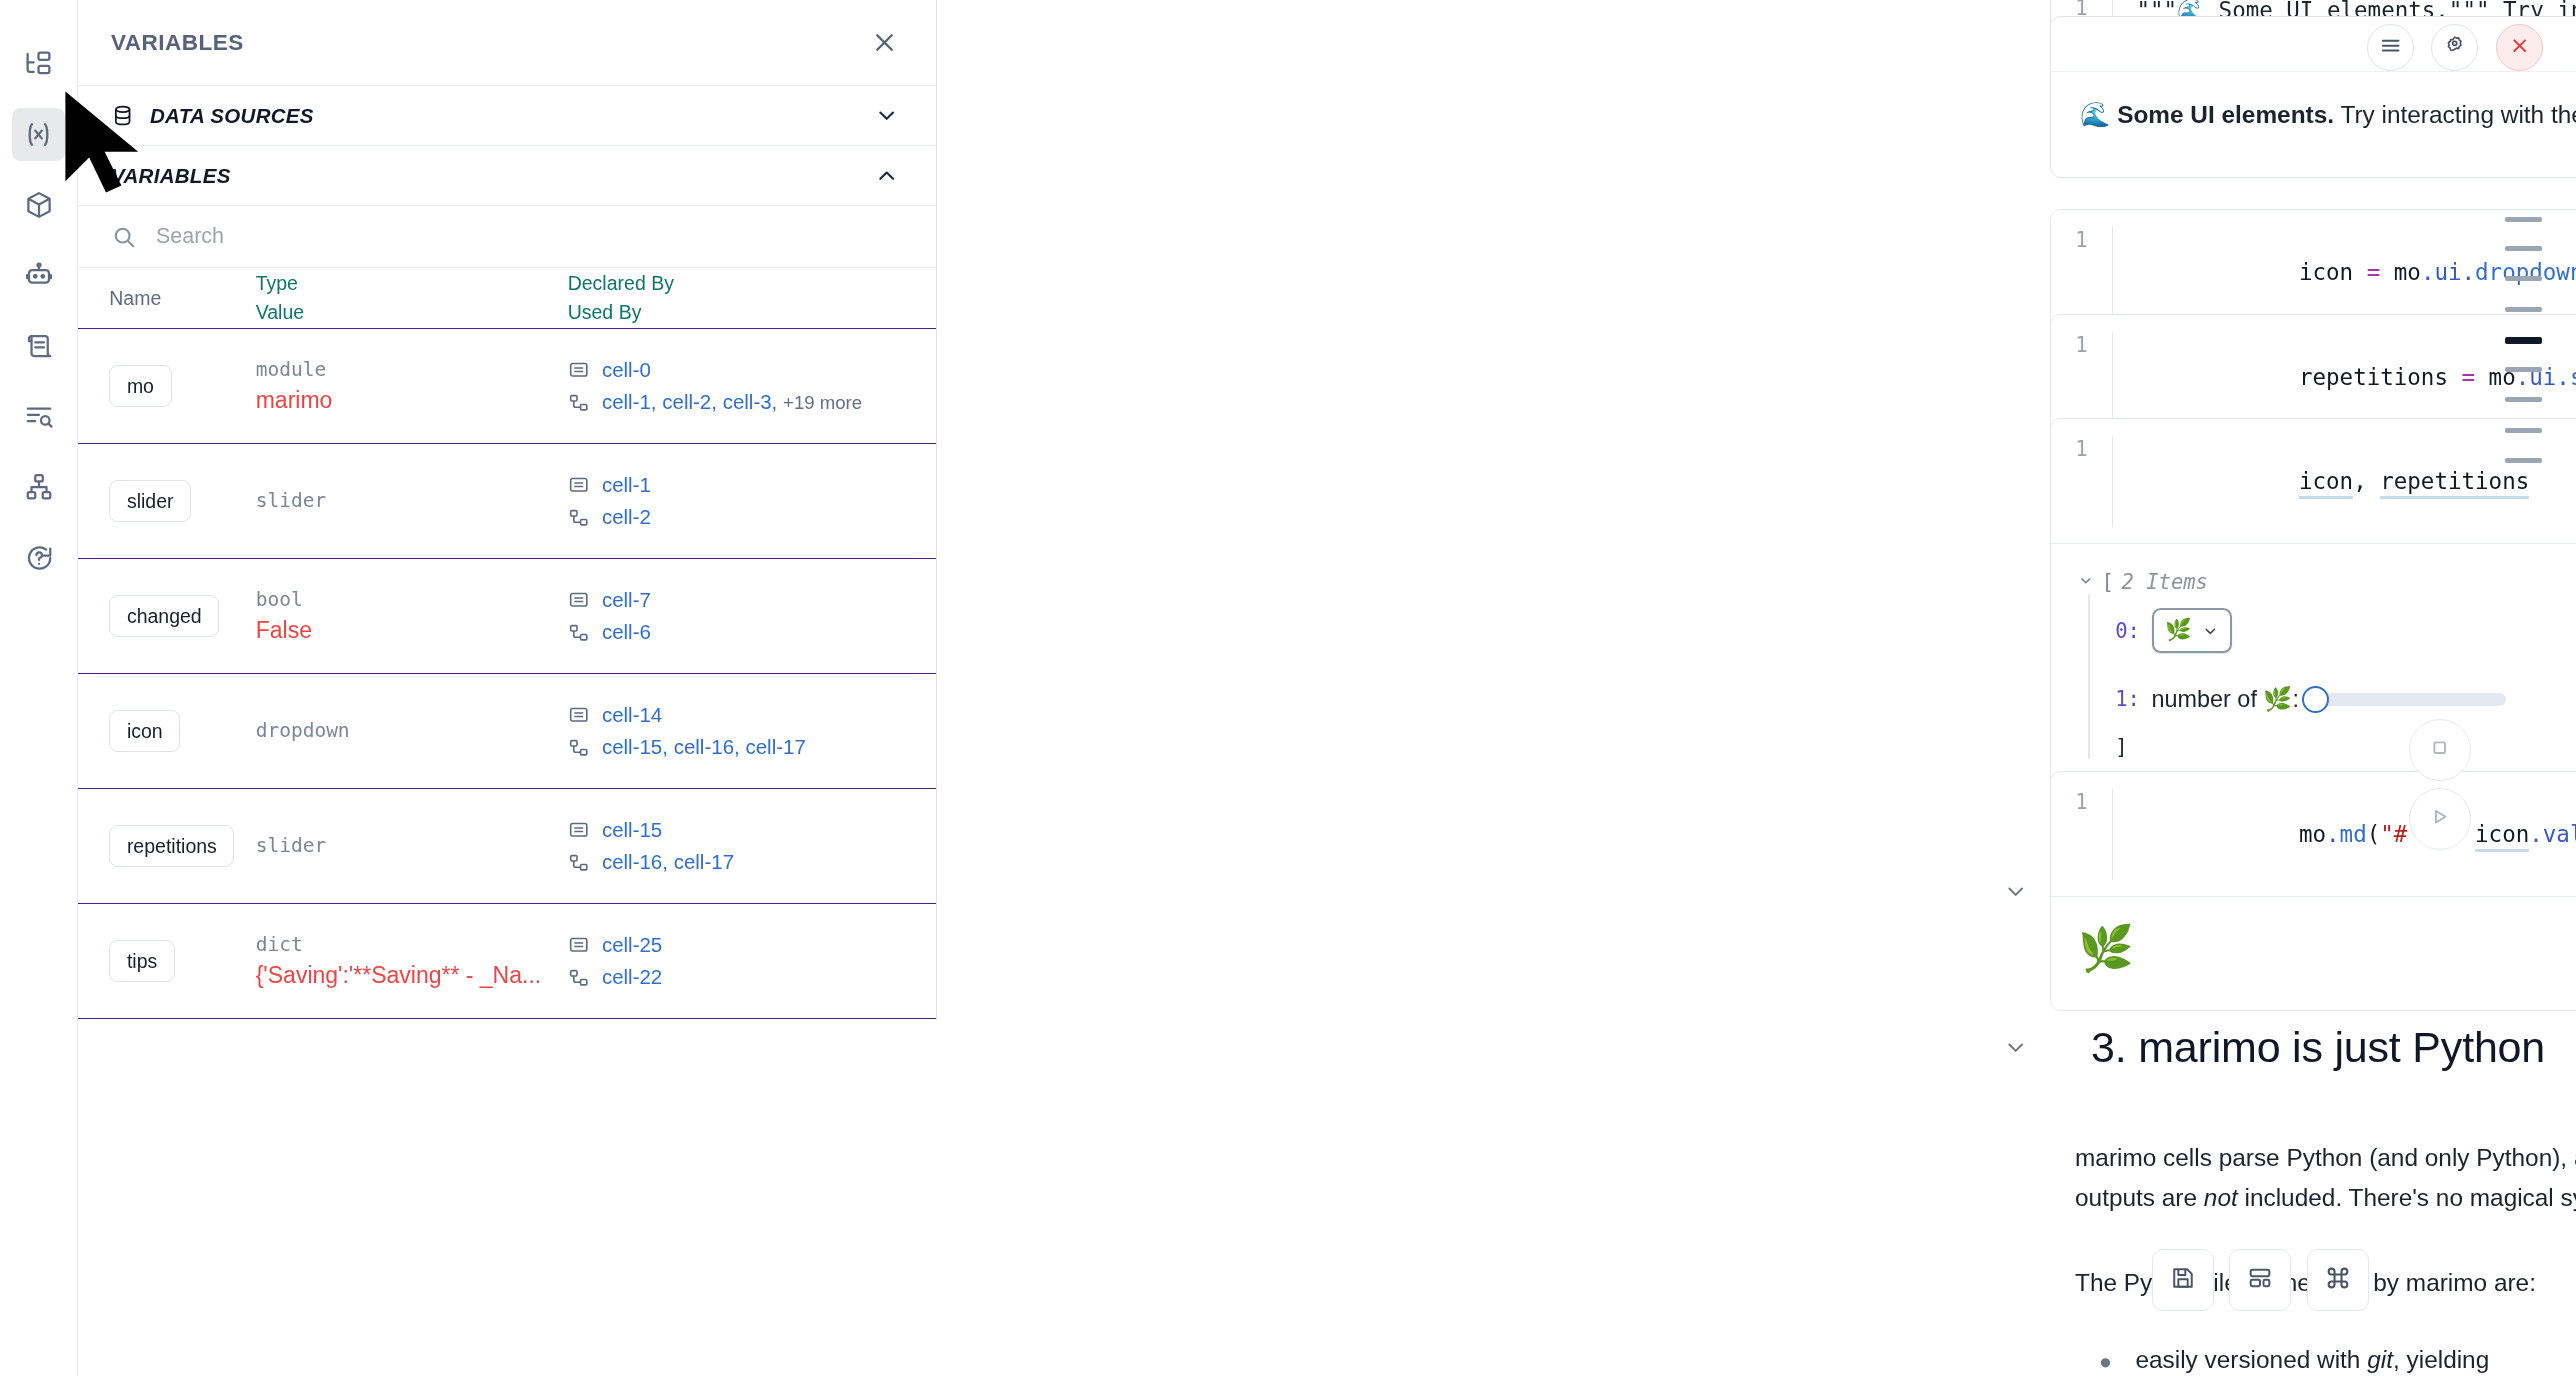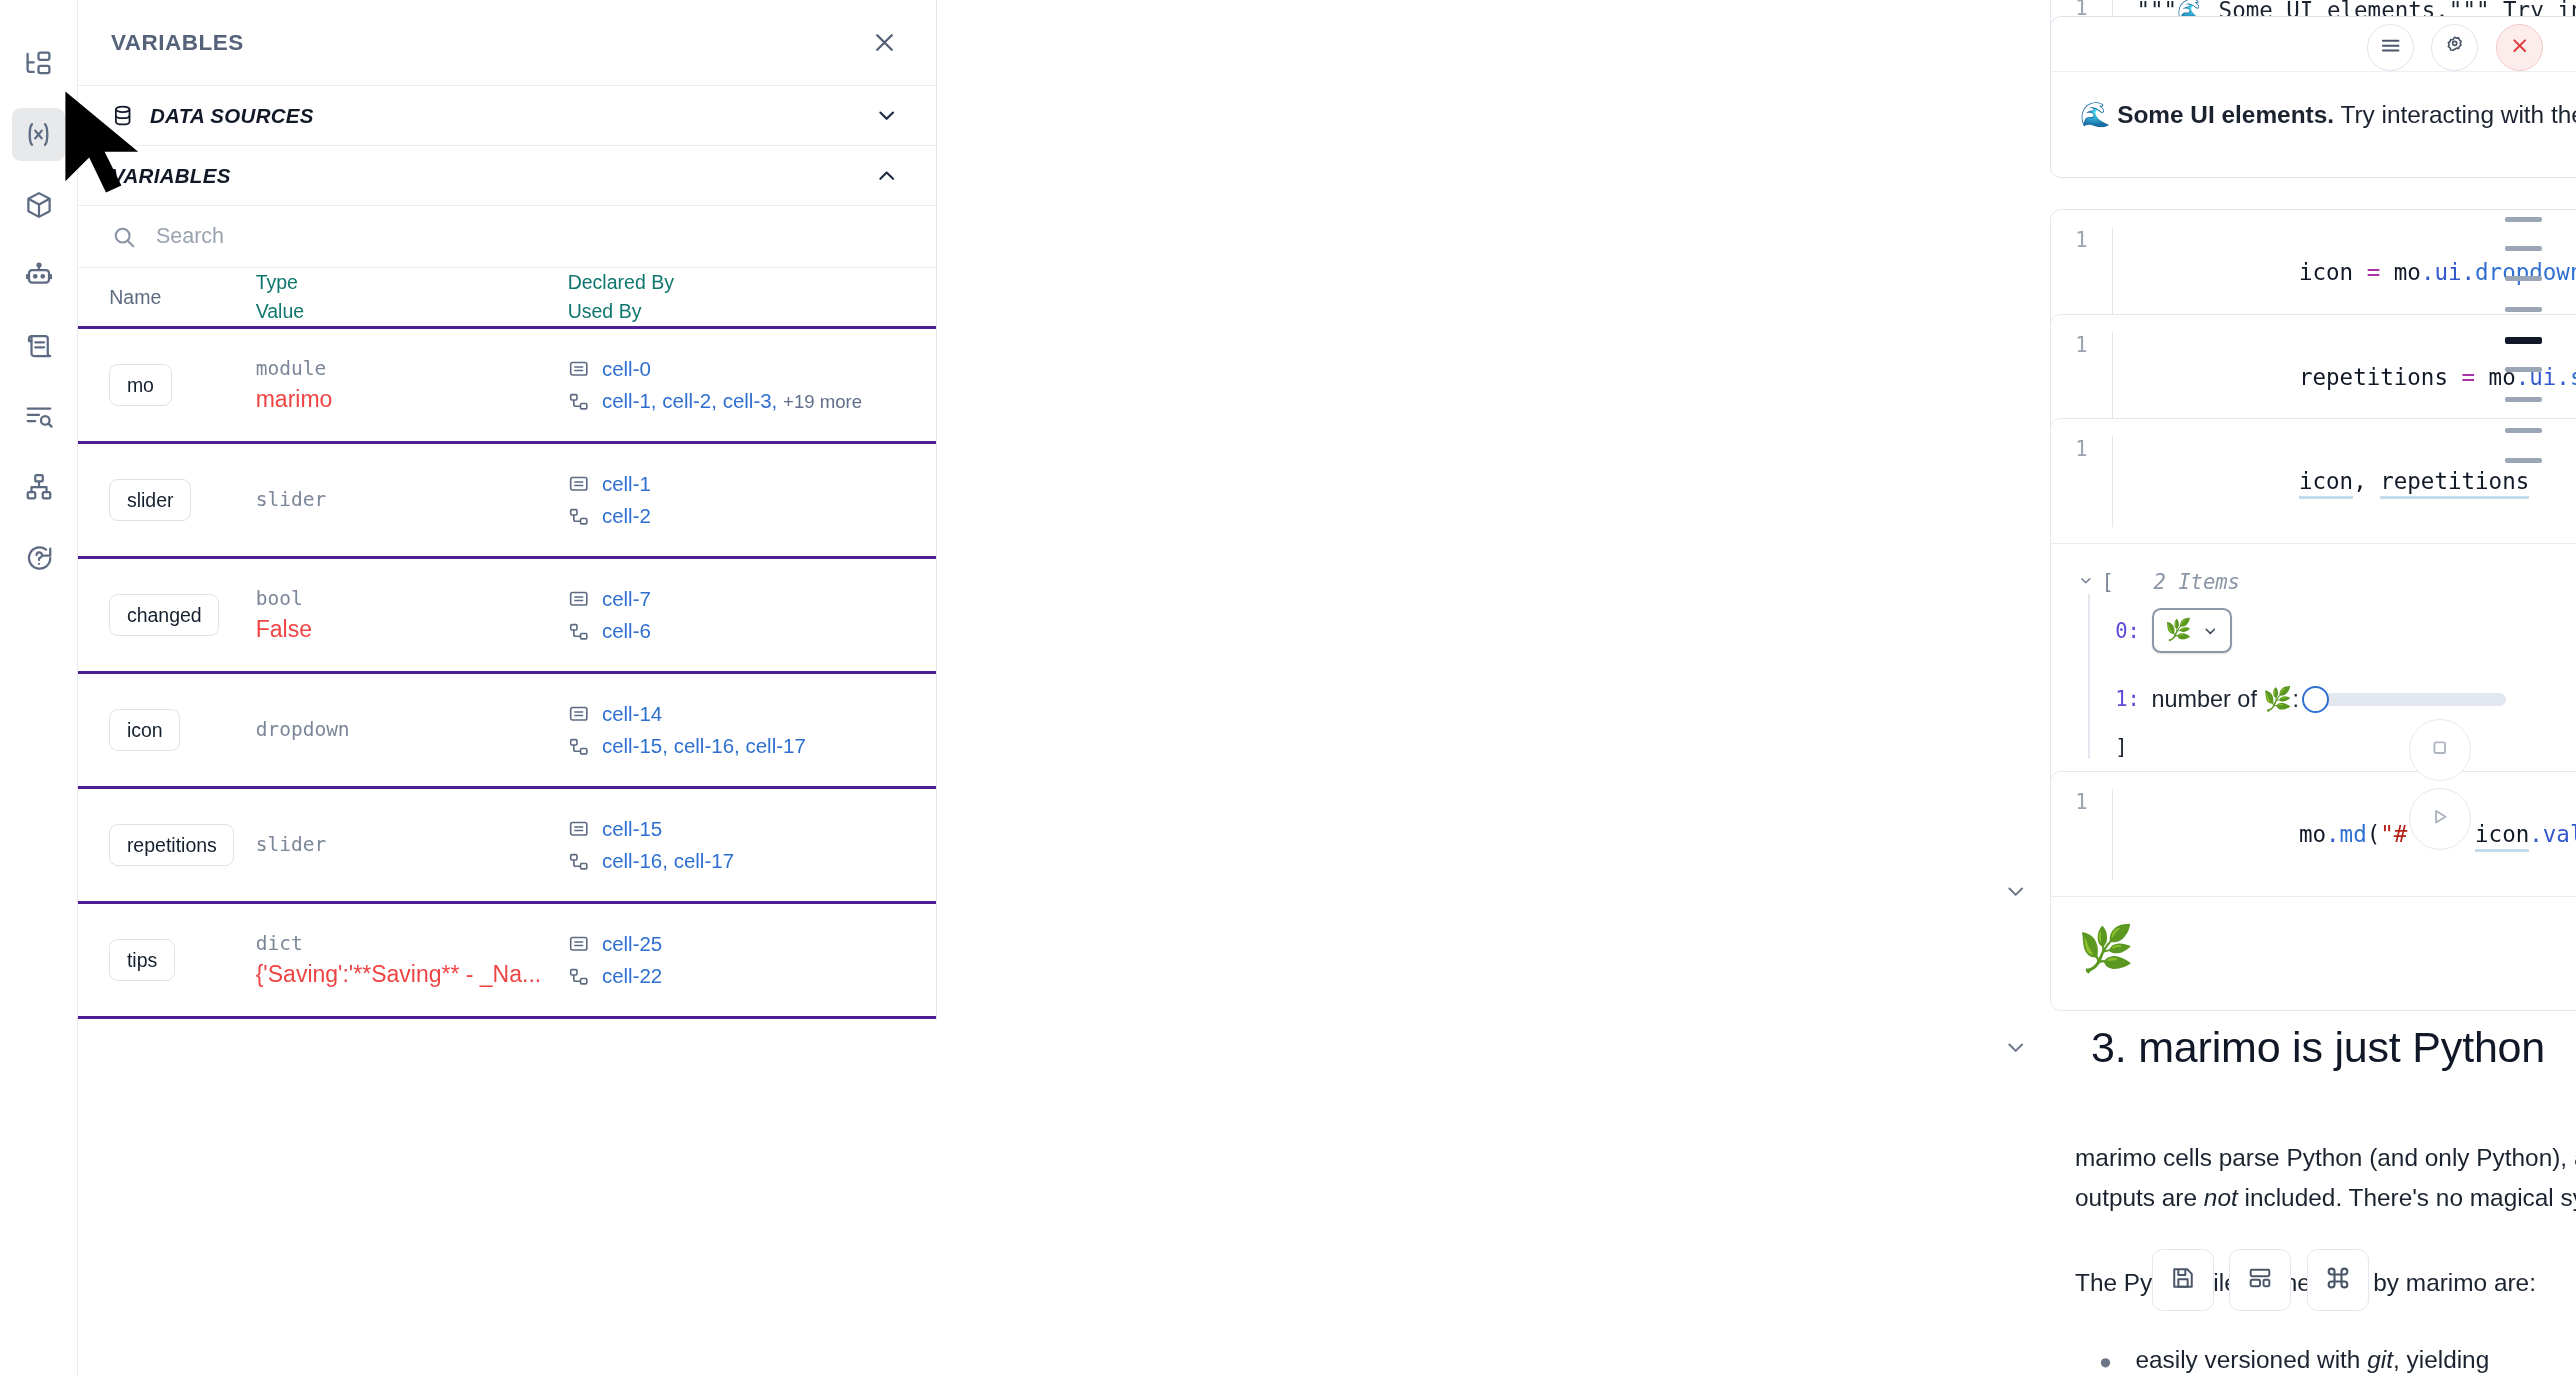--- a/index.html
+++ b/index.html
@@ -78,21 +78,21 @@
     border: 0; outline: 0; font-size: 21.5px; flex: 1;
     font-family: "Liberation Sans", sans-serif;
     color: #1b2330; background: transparent;
   }
   .search-input::placeholder { color: #9aa3b2; }
 
   
   .vtable { flex: 1; overflow: hidden; }
   .vrow {
     display: flex; align-items: center;
-    border-bottom: 3px solid #4c1d95;
+    border-bottom: 1px solid #4c1d95;
     padding: 0 7.8px 0 13.7px;
   }
   .vrow.header { height: 61px; align-items: center; }
   .vrow.body { height: 115px; }
   .c-name  { width: 164px; flex: 0 0 164px; padding-left: 17.6px; }
   .c-type  { width: 312px; flex: 0 0 312px; }
   .c-decl  { flex: 1; min-width: 0; }
 
   .hdr-stack { display:flex; flex-direction:column; gap: 5.9px; }
   .hdr-txt { font-size: 19.5px; color: #0f766e; }
@@ -192,21 +192,21 @@
   .k-str   { color:#b42318; }
   .k-attr  { color:#3359cc; }
   .k-punct { color:#111827; }
   .k-var   { color:#111827; border-bottom:3.9px solid #c5dced; padding-bottom:2px; }
 
   
   .cell-out { border-top: 1px solid #e9ecf1; padding: 25.4px 27px 33px 27px; }
   .tree-head { display:flex; align-items:center; gap: 7.8px; color:#7b8799; font-size:20.5px;
                font-family:"DejaVu Sans Mono", monospace; }
   .tree-head .caret { color:#7b8799; }
-  .tree-head .items { font-style: italic; color:#8a95a6;margin-left:32px; }
+  .tree-head .items { font-style: italic; color:#8a95a6; }
   .tree-body { border-left: 2px solid #e4e8ee; margin-left: 9.8px; padding-left: 25.4px; padding-top: 11.7px; }
   .tree-item { display:flex; align-items:center; gap: 11.7px; min-height: 51px; }
   .tree-idx { font-family:"DejaVu Sans Mono", monospace; font-size:20.5px; color:#5b4bd6; }
   .tree-label { font-size: 23.4px; color:#1b2330; }
   .tree-close { font-family:"DejaVu Sans Mono", monospace; font-size:20.5px; color:#1b2330; padding-top:9.8px;}
 
   .dd {
     display:inline-flex; align-items:center; gap: 9.8px;
     height: 45px; padding: 0 11.7px;
     border: 2px solid #8c97a8; border-radius: 8.8px; background:#fff;

